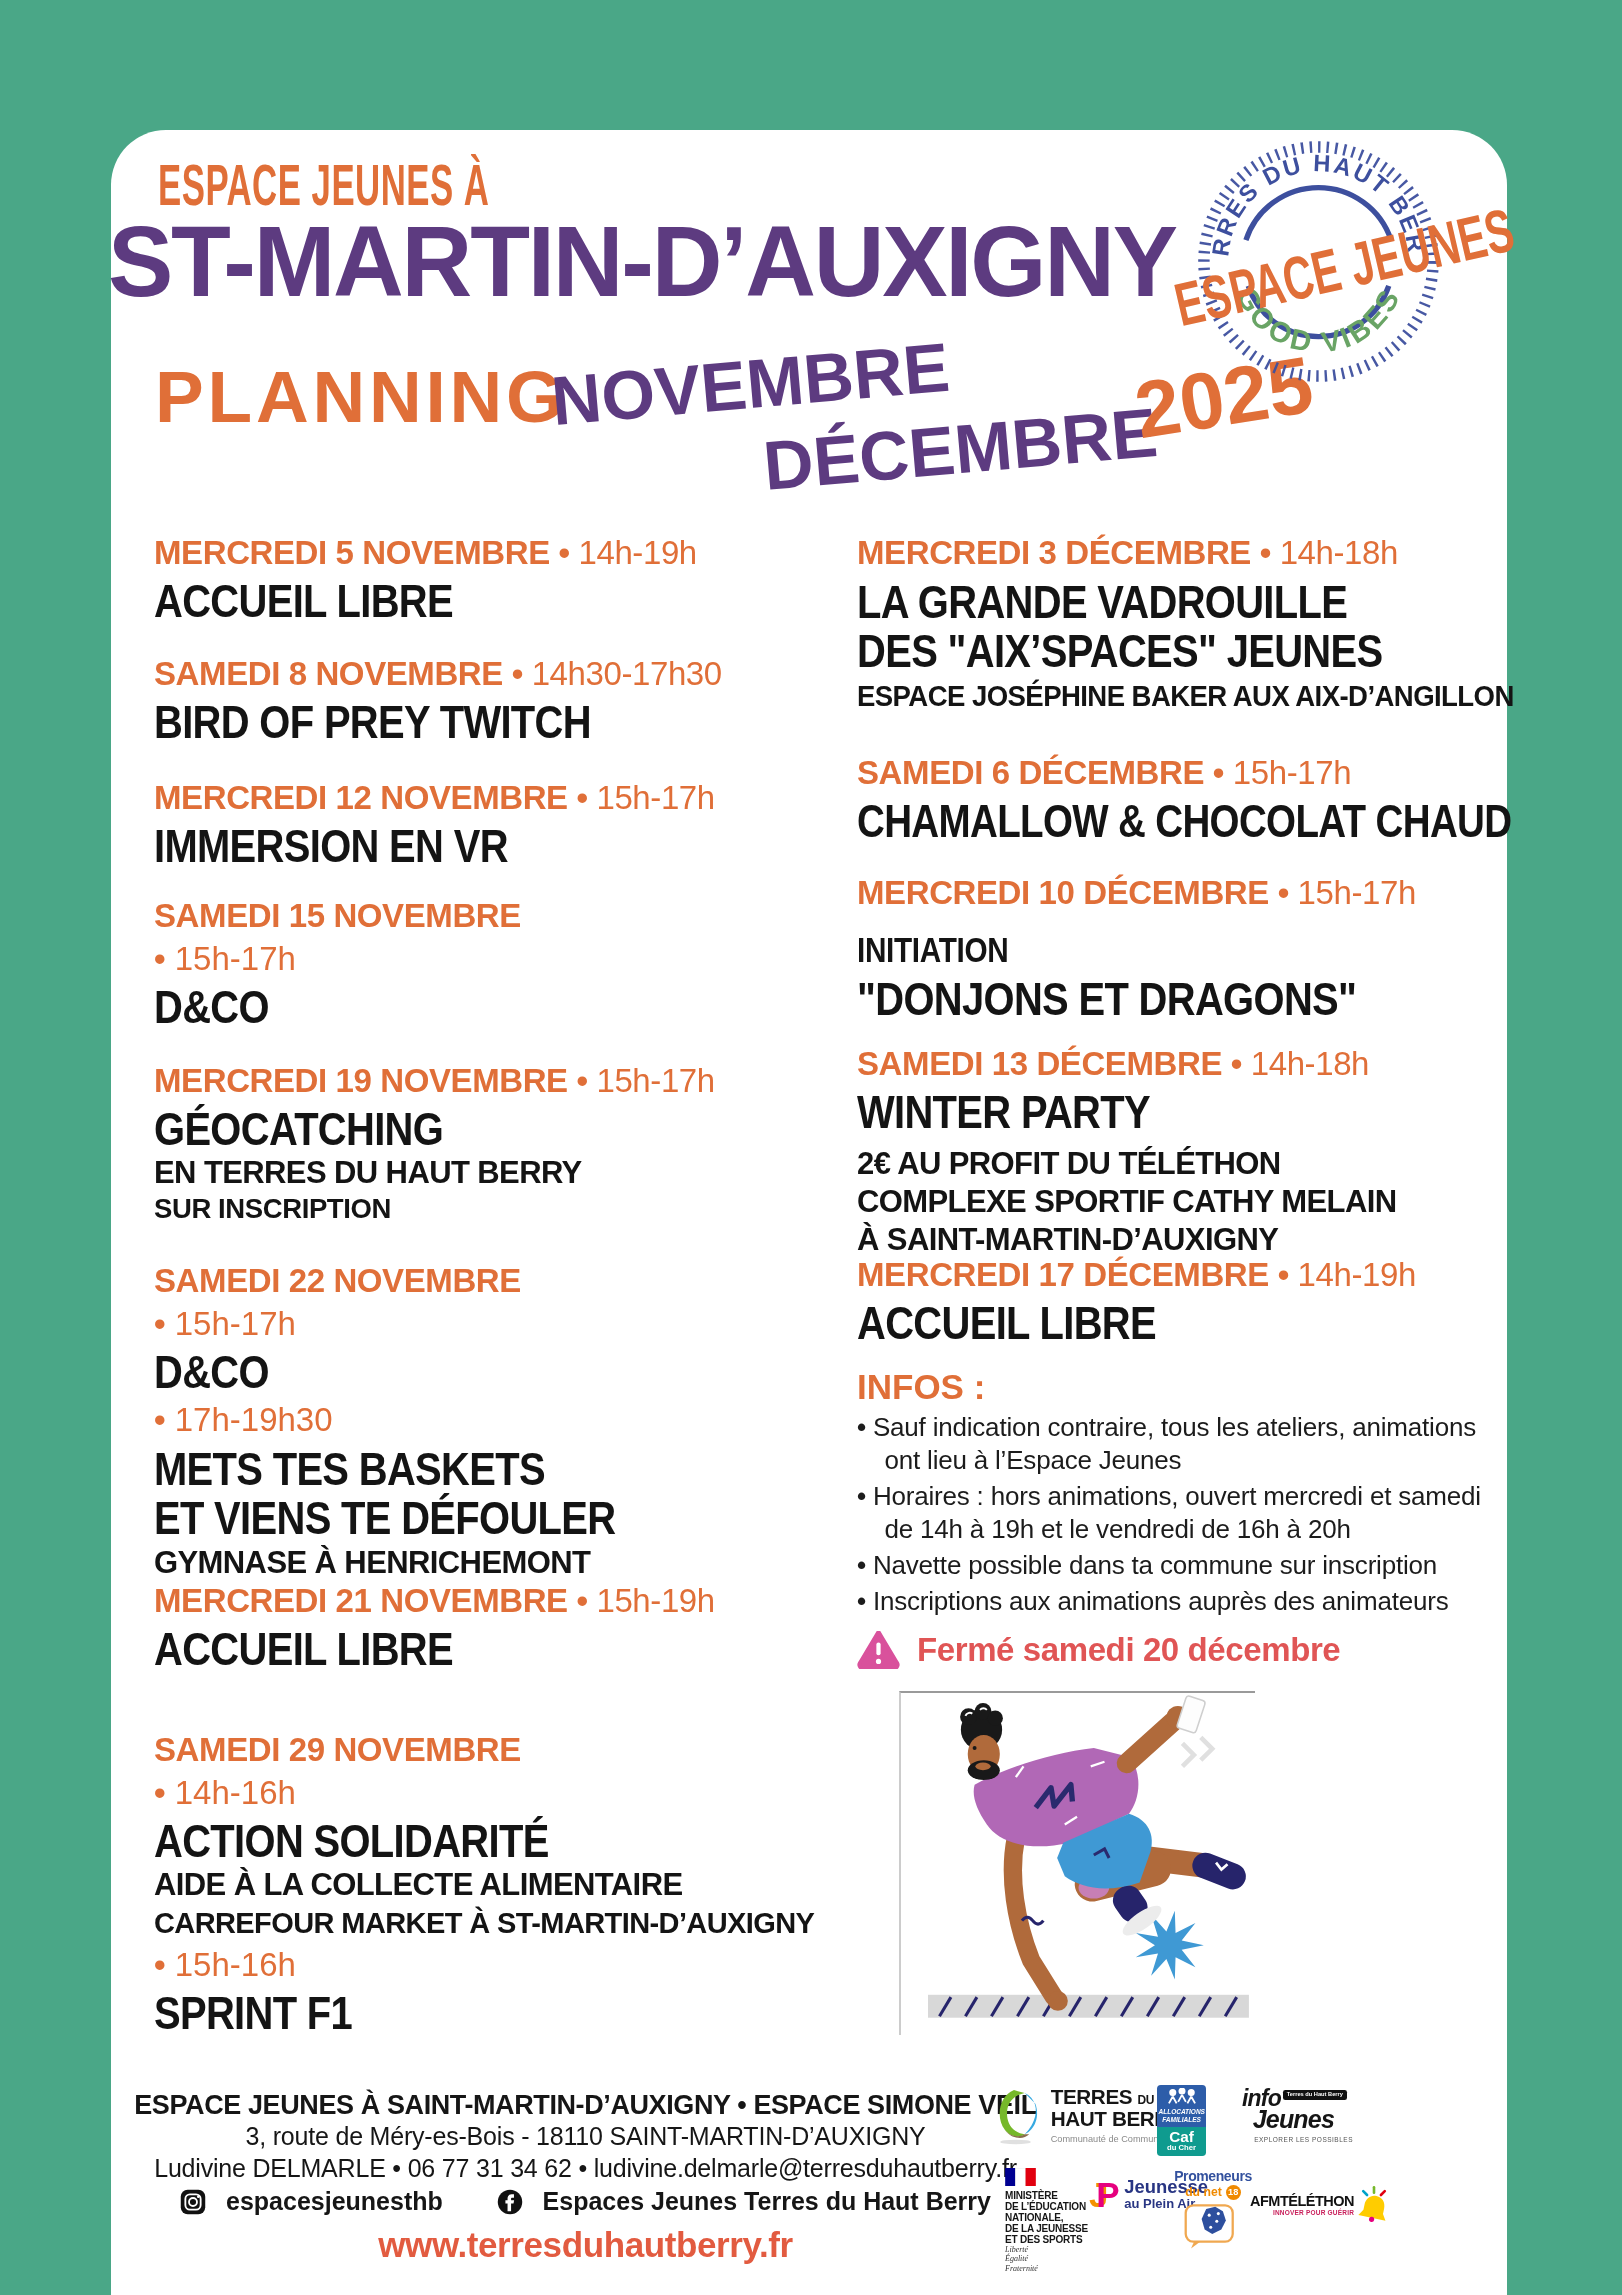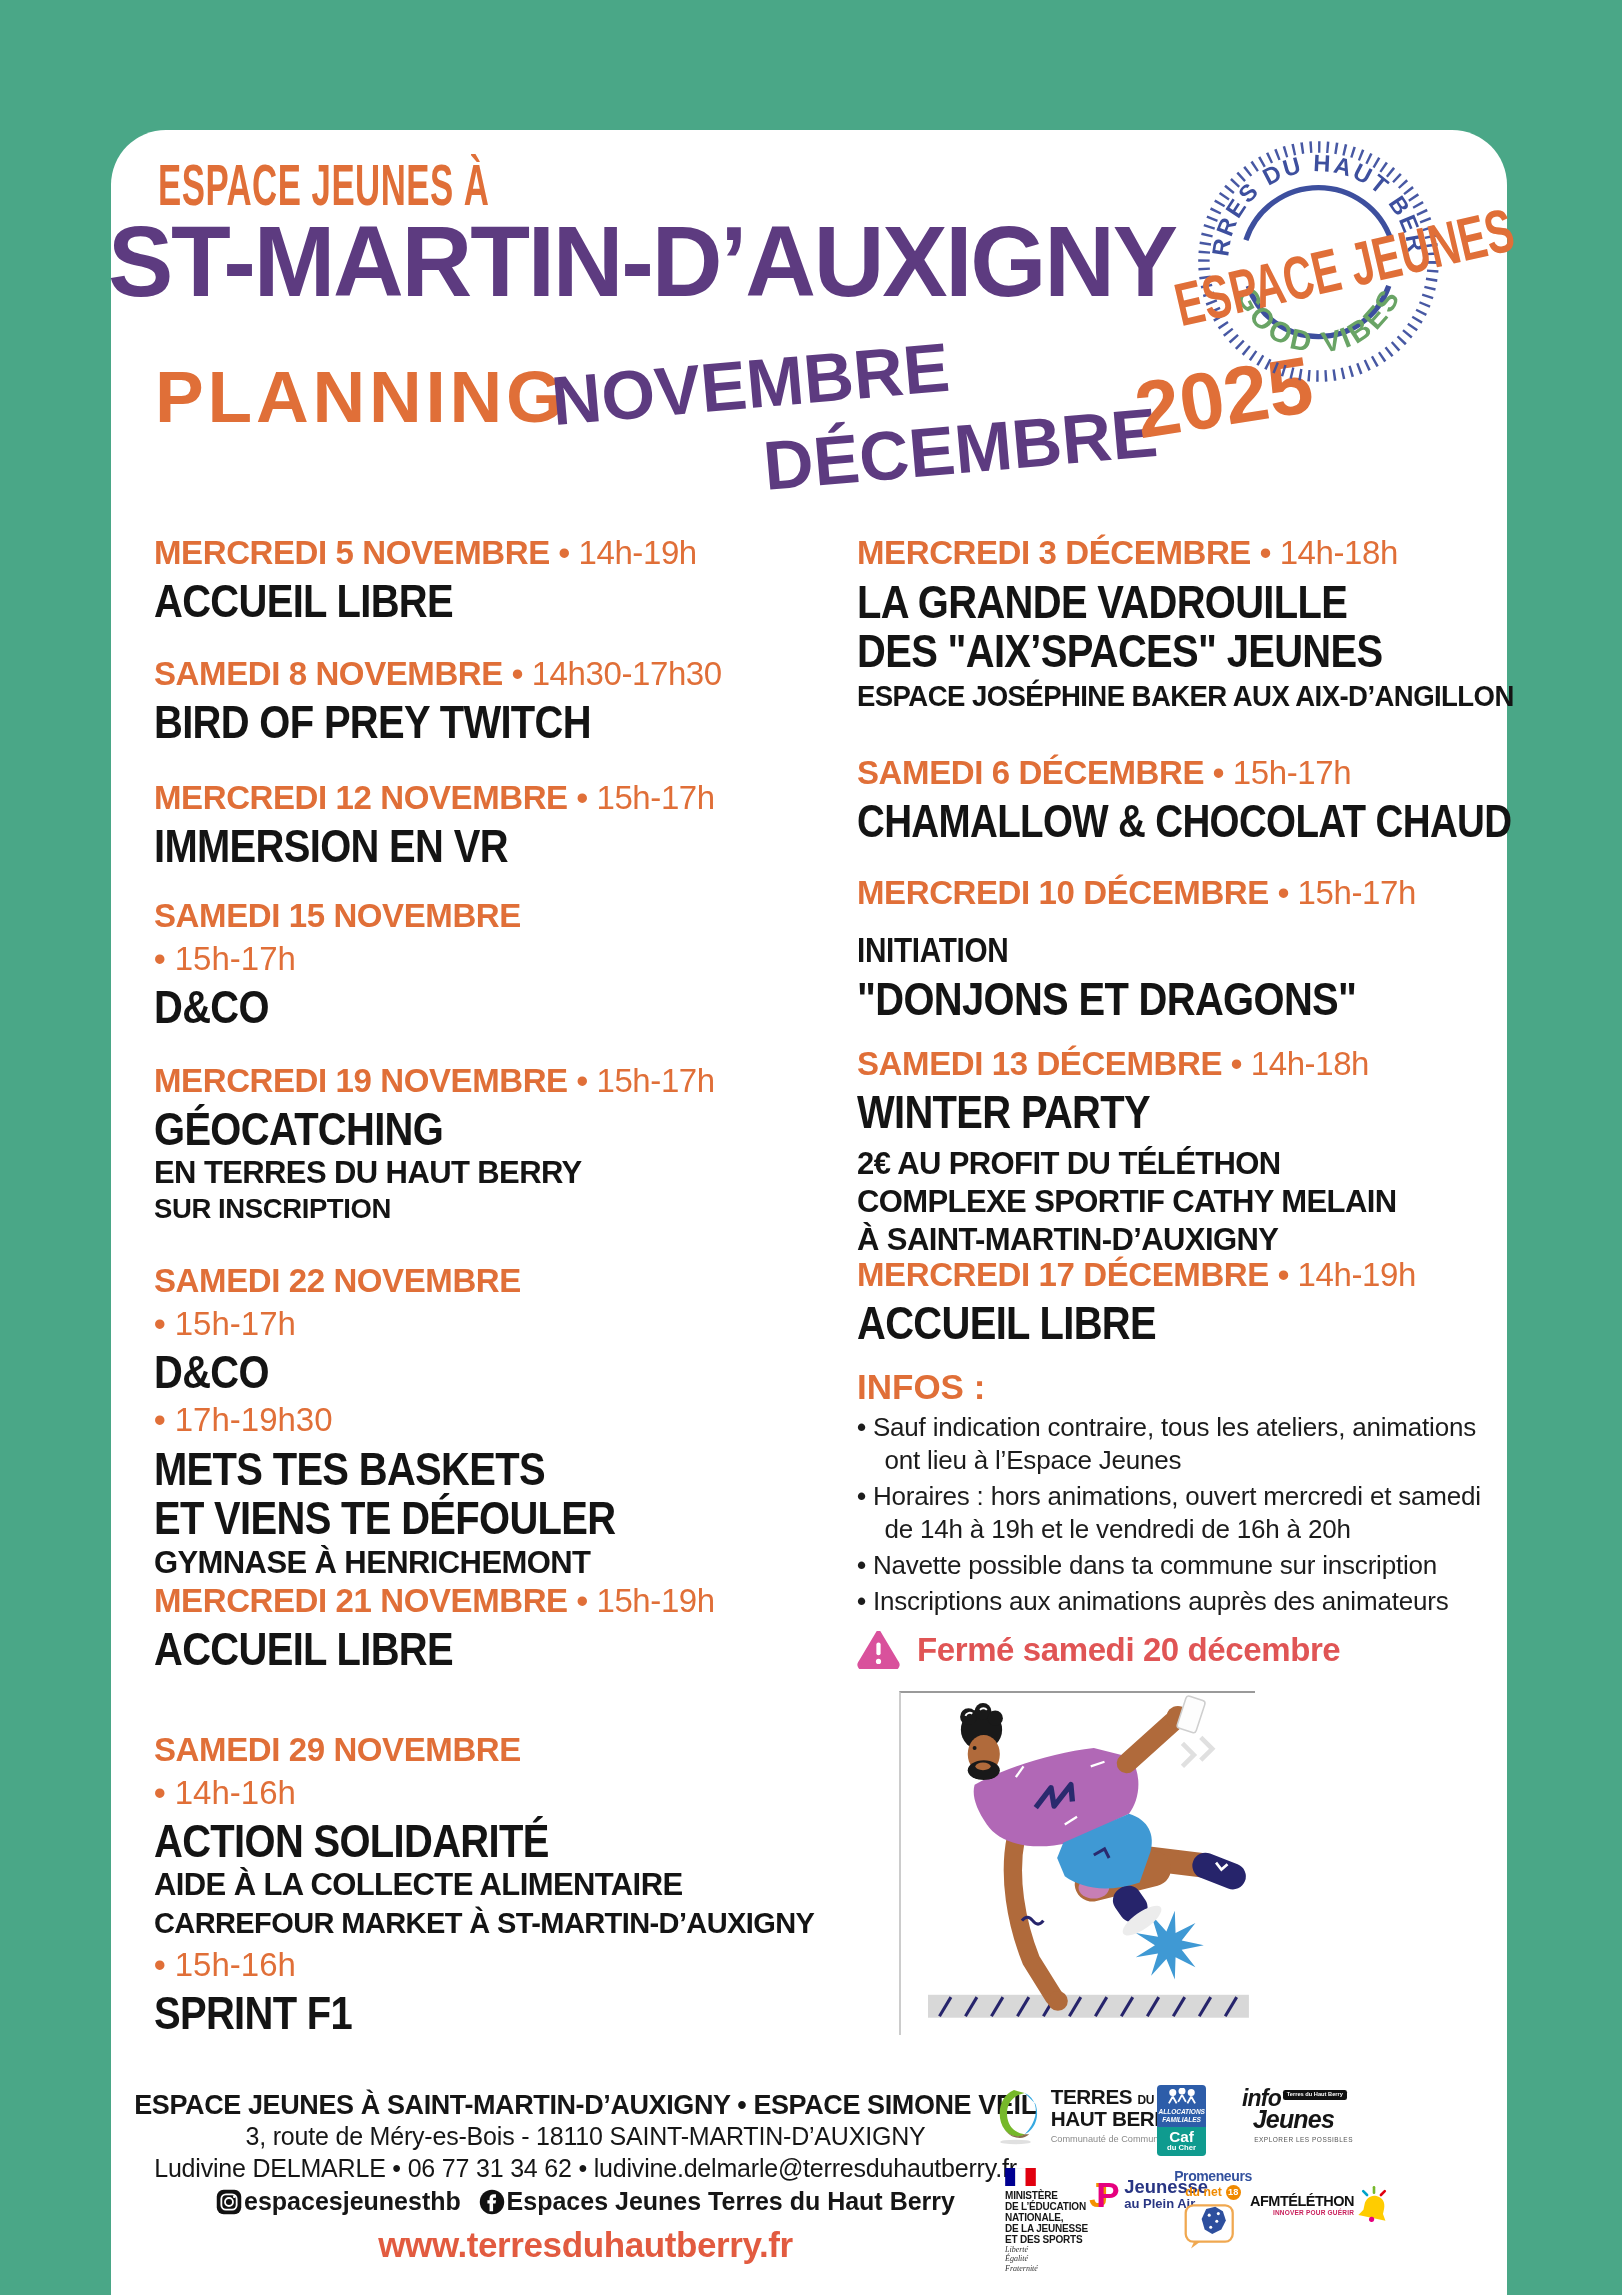--- a/index.html
+++ b/index.html
@@ -54,21 +54,21 @@
   #warning .w-text{font-size:33px;font-weight:700;color:#e05555;letter-spacing:-0.4px}
 
   
   #illu{position:absolute;left:788px;top:1561px;width:354px;height:342px;
     border-top:2.3px solid #9a9a9a;border-left:2.3px solid #cccccc}
 
   
   #f-text{position:absolute;left:23px;top:35px;width:903px;text-align:center}
   .f1{font-size:27px;font-weight:800;letter-spacing:-0.4px;line-height:29px}
   .f2,.f3{font-size:25px;font-weight:500;letter-spacing:-0.2px;line-height:29px;margin-top:2.3px}
-  #f-social{margin-top:4.6px;font-size:25px;font-weight:600;display:flex;justify-content:center;align-items:center;gap:2px;line-height:29px}
+  #f-social{margin-top:4.6px;font-size:25px;font-weight:600;display:flex;justify-content:center;align-items:center;gap:20px;line-height:29px}
   #f-social .gap{width:13.8px}
   #f-web{margin-top:9.2px;font-size:35px;font-weight:800;color:#e25b40;letter-spacing:-0.4px}
 
   .lg{position:absolute}
   #lg-terres{left:880px;top:31px;display:flex;gap:10.7px;align-items:flex-start}
   .terres-txt{line-height:1}
   .terres-l1{font-size:20.7px;font-weight:800;letter-spacing:-0.4px}
   .terres-l1 .small{font-size:12px;font-weight:800}
   .terres-l2{font-size:20.7px;font-weight:800;letter-spacing:-0.4px;margin-top:1.5px}
   .terres-sub{font-size:9.2px;color:#8a8a8a;margin-top:4.6px}

